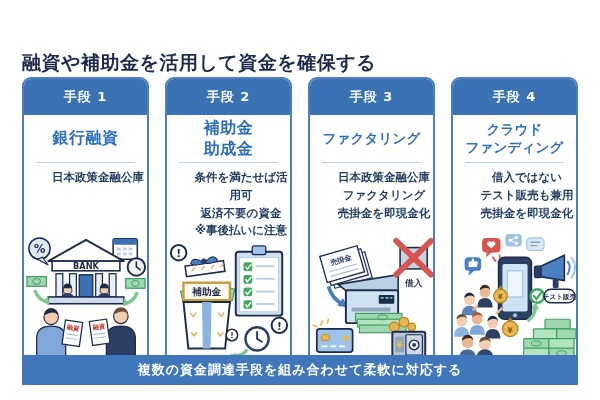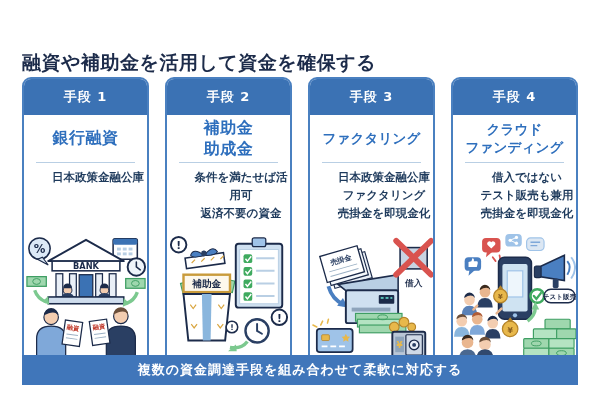--- a/index.html
+++ b/index.html
@@ -149,20 +149,21 @@
   <div class="card">
     <div class="card-header">手段 2</div>
     <div class="card-title">
       <span>補助金</span>
       <span>助成金</span>
     </div>
     <div class="divider"></div>
     <div class="card-desc">
       <div>条件を満たせば活用可</div>
       <div>返済不要の資金</div>
+      <div>※事後払いに注意</div>
     </div>
     <div class="illus">
       <svg width="122" height="128" viewBox="0 0 126 132">
 
         <g>
           <circle cx="11" cy="13" r="8" fill="#ffffff" stroke="#1c2b4a" stroke-width="2"></circle>
           <text x="11" y="17.5" font-size="11" fill="#1c2b4a" text-anchor="middle">!</text>
         </g>
 
         <g transform="rotate(-8 38 28)">

